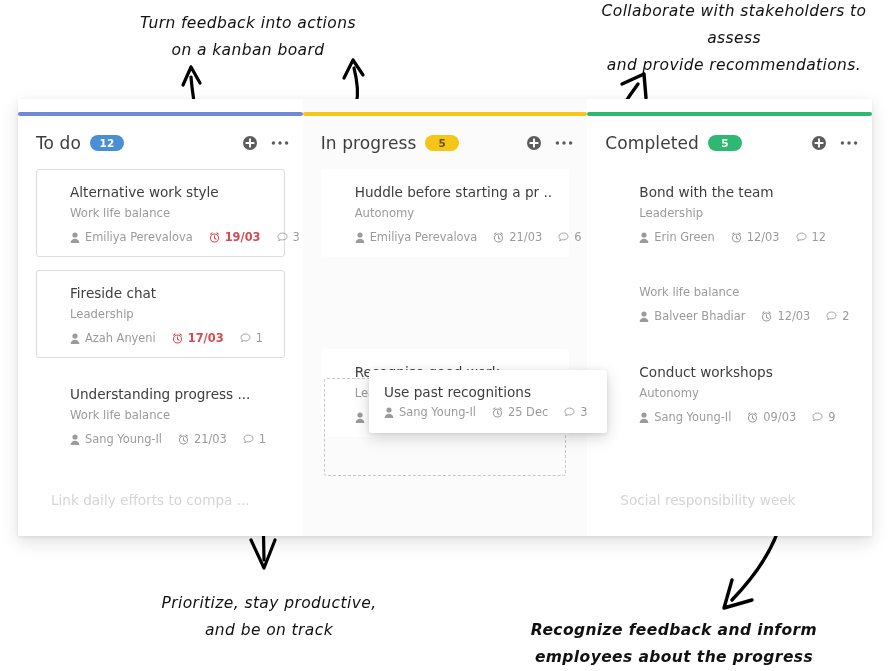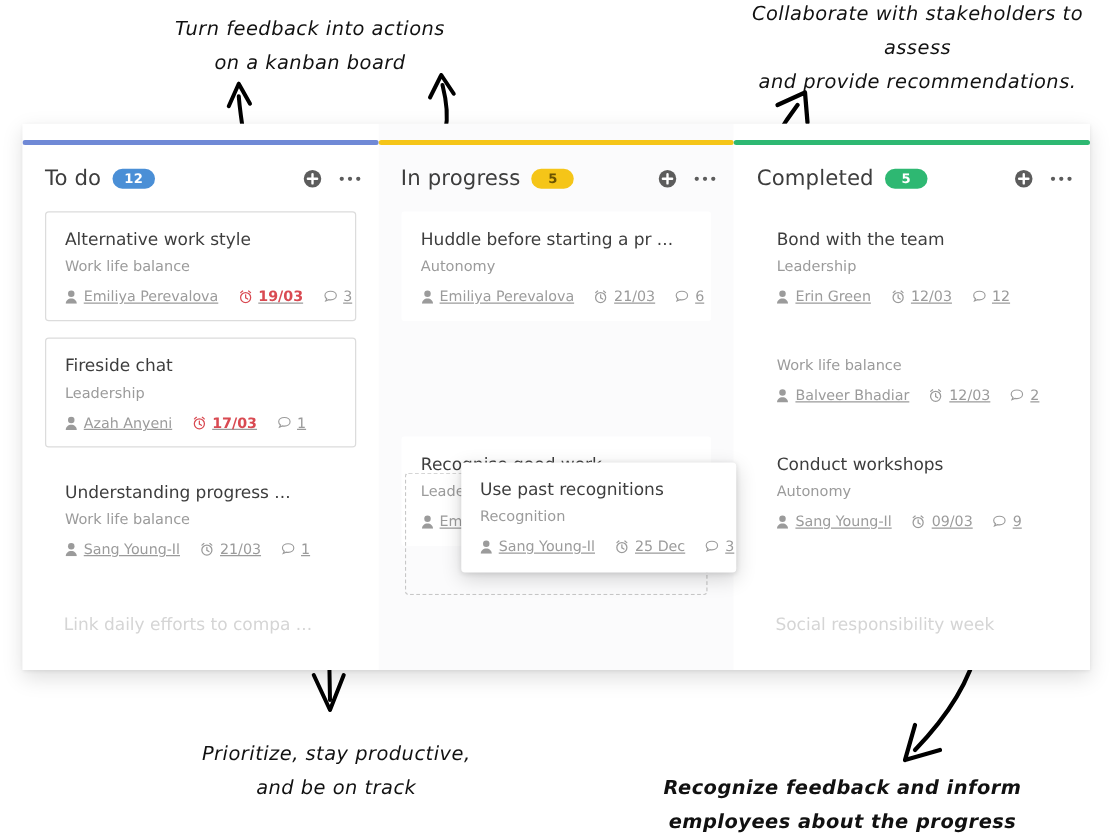--- a/index.html
+++ b/index.html
@@ -68,33 +68,33 @@
 
   
   .cards{
     position:absolute;top:70px;left:0;right:0;bottom:0;
   }
   .card{
     position:relative;margin:0 18px 13px 18px;
     background:#ffffff;
     border:1px solid transparent;
     border-radius:3px;
-    padding:13px 15px 12px 15px;
+    padding:13px 15px 12px 33px;
     box-sizing:border-box;
   }
   .card.bordered{border-color:#dcdcdc;}
   .card-title{
     font-size:13.6px;color:#3d3d3d;line-height:18px;margin-bottom:4px;
     white-space:nowrap;overflow:hidden;
   }
   .card-sub{
     font-size:11.6px;color:#9b9b9b;line-height:16px;margin-bottom:9px;
   }
   .card-meta{
-    display:flex;align-items:center;font-size:11.4px;color:#9b9b9b;gap:0;text-decoration:underline;
+    display:flex;align-items:center;font-size:11.4px;color:#9b9b9b;gap:0;
   }
   .meta-item{display:inline-flex;align-items:center;margin-right:16px;white-space:nowrap;}
   .meta-item:last-child{margin-right:0;}
   .meta-item svg{margin-right:5px;}
   .meta-item.overdue{color:#d94a52;font-weight:600;}
   .meta-item.overdue svg{color:#d94a52;}
 
   
   .faded{
     position:absolute;left:0;right:4px;bottom:0;height:66px;
@@ -103,21 +103,21 @@
     position:absolute;left:33px;top:22px;
     font-size:13.6px;color:#d5d5d5;white-space:nowrap;
   }
 
   
   #drop-zone{
     position:absolute;left:324px;top:378px;width:240px;height:96px;
     border:1px dashed #c7c7c7;border-radius:3px;background:transparent;
   }
   #drag-card{
-    position:absolute;left:369px;top:370px;width:220px;
+    position:absolute;left:369px;top:370px;width:238px;
     background:#ffffff;border-radius:3px;
     box-shadow:0 5px 16px rgba(0,0,0,.16), 0 1px 4px rgba(0,0,0,.10);
     padding:13px 15px 14px 15px;box-sizing:border-box;
     z-index:40;
   }
 </style>
 </head>
 <body>
 
 <div class="hand" id="anno-tl">Turn feedback into actions
@@ -459,21 +459,20 @@
     <div class="faded">
       <span class="ghost-title">Social responsibility week</span>
     </div>
   </div>
 </div>
 
 <div id="drop-zone"></div>
 
 <div id="drag-card">
   <div class="card-title">Use past recognitions</div>
-  <div class="card-sub">Recognition</div>
   <div class="card-meta">
     <span class="meta-item">
       <svg width="10" height="11" viewBox="0 0 10 11">
           <circle cx="5" cy="3" r="2.6" fill="#9b9b9b"></circle>
           <path d="M0.6 11c0-2.6 2-4.2 4.4-4.2S9.4 8.4 9.4 11z" fill="#9b9b9b"></path>
         </svg>
       <span>Sang Young-Il</span>
     </span>
     <span class="meta-item">
       <svg width="11" height="11" viewBox="0 0 12 12">

